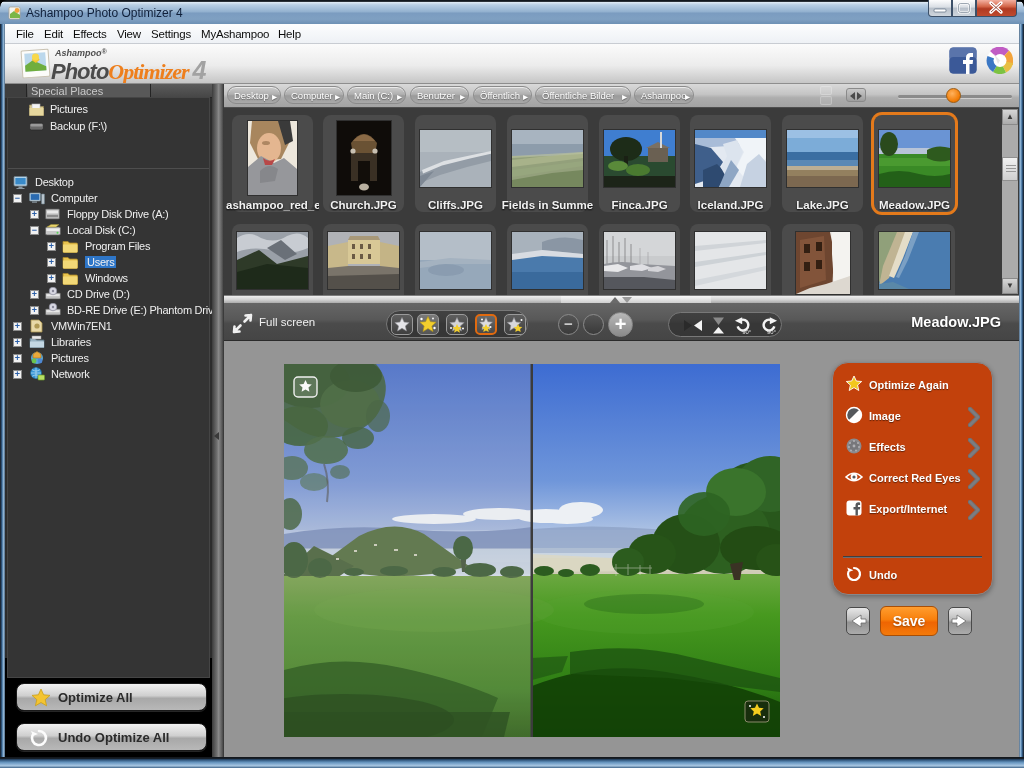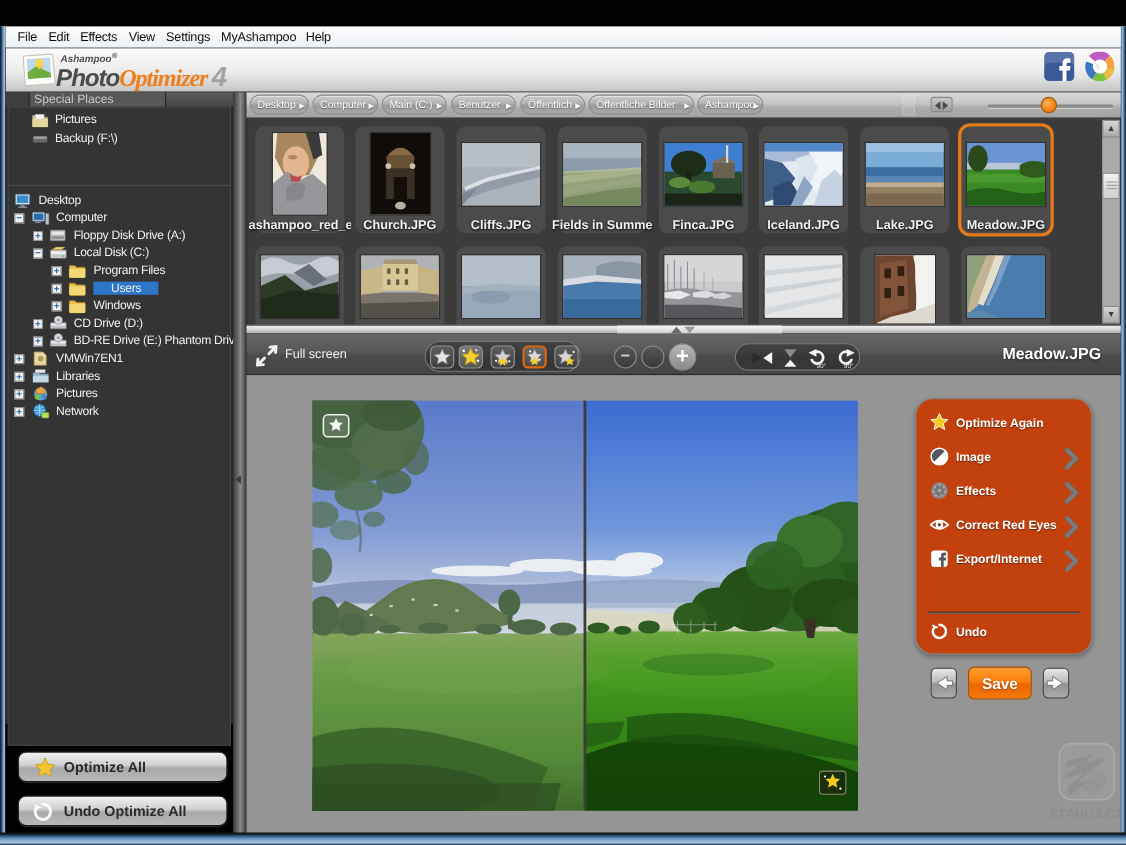--- a/index.html
+++ b/index.html
@@ -32,21 +32,21 @@
 #logotext .o { color:#ee7f1d;font-family:Liberation Serif, serif; }
 #logotext .f { color:#a2a2a2; font-size:25px; }
 
 
 #sidebar { position:absolute; left:5px; top:84px; width:207px; height:574px; background:#2d2d2d; color:#e6e6e6; }
 #sp-header { position:absolute; left:0; top:0; width:207px; height:14px; background:linear-gradient(#5b5b5b,#474747); border-bottom:1px solid #242424; }
 #sp-header .t { position:absolute; left:26px; top:1px; font-size:11px; color:#c9c9c9; }
 #treebox { position:absolute; left:2px; top:13px; width:203px; height:581px; background:#343434; border:1px solid #454545; }
 .srow { position:absolute; height:16px; font-size:11px; color:#efefef; white-space:nowrap; letter-spacing:-0.25px; }
 .plus { position:absolute; width:9px; height:9px; background:#f2f2f2; border:1px solid #8a8a8a; font-size:9px; line-height:7px; text-align:center; color:#2a5fa8; font-weight:bold; }
-.sel { background:#2e76c8; padding:0 16px; }
+.sel { background:#2e76c8; padding:0 2px; }
 
 
 .bigbtn { position:absolute; left:11px; width:191px; height:28px; border-radius:8px; border:1px solid #1a1a1a;
   background:linear-gradient(#f2f2f2 0%, #cfcfcf 45%, #a8a8a8 55%, #b8b8b8 100%); box-shadow:0 1px 0 rgba(255,255,255,0.15); }
 .bigbtn .bt { position:absolute; left:41px; top:6px; font-size:13px; font-weight:bold; color:#2b2b2b; }
 
 
 #splitter { position:absolute; left:212px; top:84px; width:12px; height:673px; background:linear-gradient(90deg,#3c3c3c 0%, #6f6f6f 40%, #8a8a8a 55%, #565656 85%, #303030 100%); }
 
 
@@ -103,20 +103,39 @@
 #wmark { position:absolute; right:1px; bottom:4px; opacity:0.8; }
 
 
 #bframe { position:absolute; left:0; top:757px; width:1024px; height:11px; background:linear-gradient(#14181d 0%, #14181d 12%, #2c4f74 25%, #6493bd 48%, #8fb4d6 68%, #a9c6e0 80%, #3d6288 100%); }
 #lframe { position:absolute; left:0; top:24px; width:5px; height:733px; background:linear-gradient(90deg,#14181d 0%, #2c4f74 30%, #6493bd 55%, #a9c6e0 80%, #24415f 100%); }
 #rframe { position:absolute; left:1019px; top:24px; width:5px; height:733px; background:linear-gradient(90deg,#24415f 0%, #a9c6e0 20%, #6493bd 45%, #2c4f74 70%, #14181d 100%); }
 </style>
 </head>
 <body>
 <div id="win">
+  <div id="titlebar">
+    <svg id="appicon" class="abs" style="left:8px;top:6px" width="14" height="14" viewBox="0 0 14 14">
+      <rect x="1" y="1" width="11" height="12" rx="1.5" fill="#f5f5f0" stroke="#b0a694" stroke-width="0.8"></rect>
+      <path d="M2 8 l4 -3 6 4 v3 h-10 z" fill="#7ab648"></path>
+      <circle cx="9" cy="4.5" r="2.4" fill="#f0a23c"></circle>
+    </svg>
+    <div id="titletext">Ashampoo Photo Optimizer 4</div>
+    <div class="winbtn" id="btnmin"><svg width="22" height="15">
+          <rect x="5" y="9" width="12" height="3" rx="1" fill="#fff" stroke="#5a6c7e" stroke-width="0.7"></rect>
+        </svg></div>
+    <div class="winbtn" id="btnmax"><svg width="22" height="15">
+          <rect x="5.5" y="3.5" width="11" height="9" rx="2" fill="none" stroke="#fff" stroke-width="2.2"></rect>
+          <rect x="5.5" y="3.5" width="11" height="9" rx="2" fill="none" stroke="#5a6c7e" stroke-width="0.6"></rect>
+        </svg></div>
+    <div class="winbtn" id="btnclose"><svg width="39" height="15">
+          <path d="M14 3 L24 12 M24 3 L14 12" stroke="#fff" stroke-width="3.4" stroke-linecap="round"></path>
+          <path d="M14 3 L24 12 M24 3 L14 12" stroke="#7c2212" stroke-width="0.8"></path>
+        </svg></div>
+  </div>
 
   <div id="menubar">
     <span style="left:15px">File</span>
     <span style="left:43px">Edit</span>
     <span style="left:72px">Effects</span>
     <span style="left:116px">View</span>
     <span style="left:150px">Settings</span>
     <span style="left:200px">MyAshampoo</span>
     <span style="left:277px">Help</span>
   </div>
@@ -840,29 +859,18 @@
         <div class="tx">Undo</div>
       </div>
     </div>
     <div class="navbtn" id="prevbtn" style="left:622px"><svg width="22" height="26" viewBox="0 0 22 26">
           <path d="M14 7 v4 h5 v4 h-5 v4 l-9 -6 z" fill="#fff" stroke="#6a6a6a" stroke-width="0.8"></path>
         </svg></div>
     <div id="savebtn">Save</div>
     <div class="navbtn" id="nextbtn" style="left:724px"><svg width="22" height="26" viewBox="0 0 22 26">
           <path d="M8 7 v4 h-5 v4 h5 v4 l9 -6 z" fill="#fff" stroke="#6a6a6a" stroke-width="0.8"></path>
         </svg></div>
-    <div id="wmark">
-      <svg width="82" height="73" viewBox="0 0 82 73">
-        <rect x="27" y="1" width="50" height="51" rx="11" fill="#a4a4a4" opacity="0.55"></rect>
-        <rect x="27" y="1" width="50" height="51" rx="11" fill="none" stroke="#b4b4b4" stroke-width="1.5" opacity="0.9"></rect>
-        <g opacity="0.75">
-          <path d="M34 17 l24 -6 -8 7 20 -4 -26 22 8 -1 -16 14 -2 -8 14 -12 -18 3 14 -11 -12 2 z" fill="#8a8a8a"></path>
-          <path d="M46 40 l20 -16 4 14 -10 10 z" fill="#8e8e8e" opacity="0.6"></path>
-        </g>
-        <text x="18" y="69" font-size="11.5" font-weight="bold" fill="#8a8a8a" font-family="Liberation Sans" letter-spacing="0.4">STAHUJ.CZ</text>
-      </svg>
-    </div>
   </div>
 
   <div id="lframe"></div>
   <div id="rframe"></div>
   <div id="bframe"></div>
 </div>
 
 </body></html>

